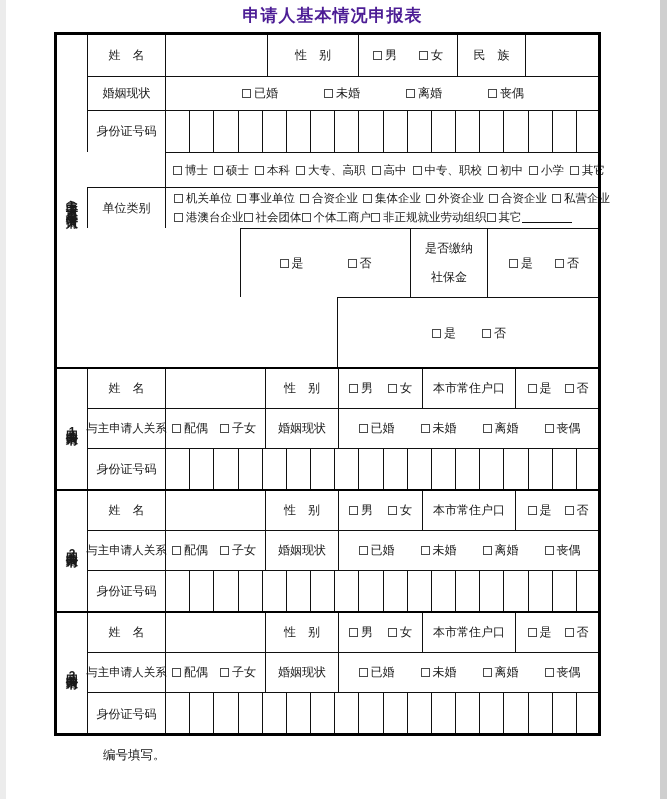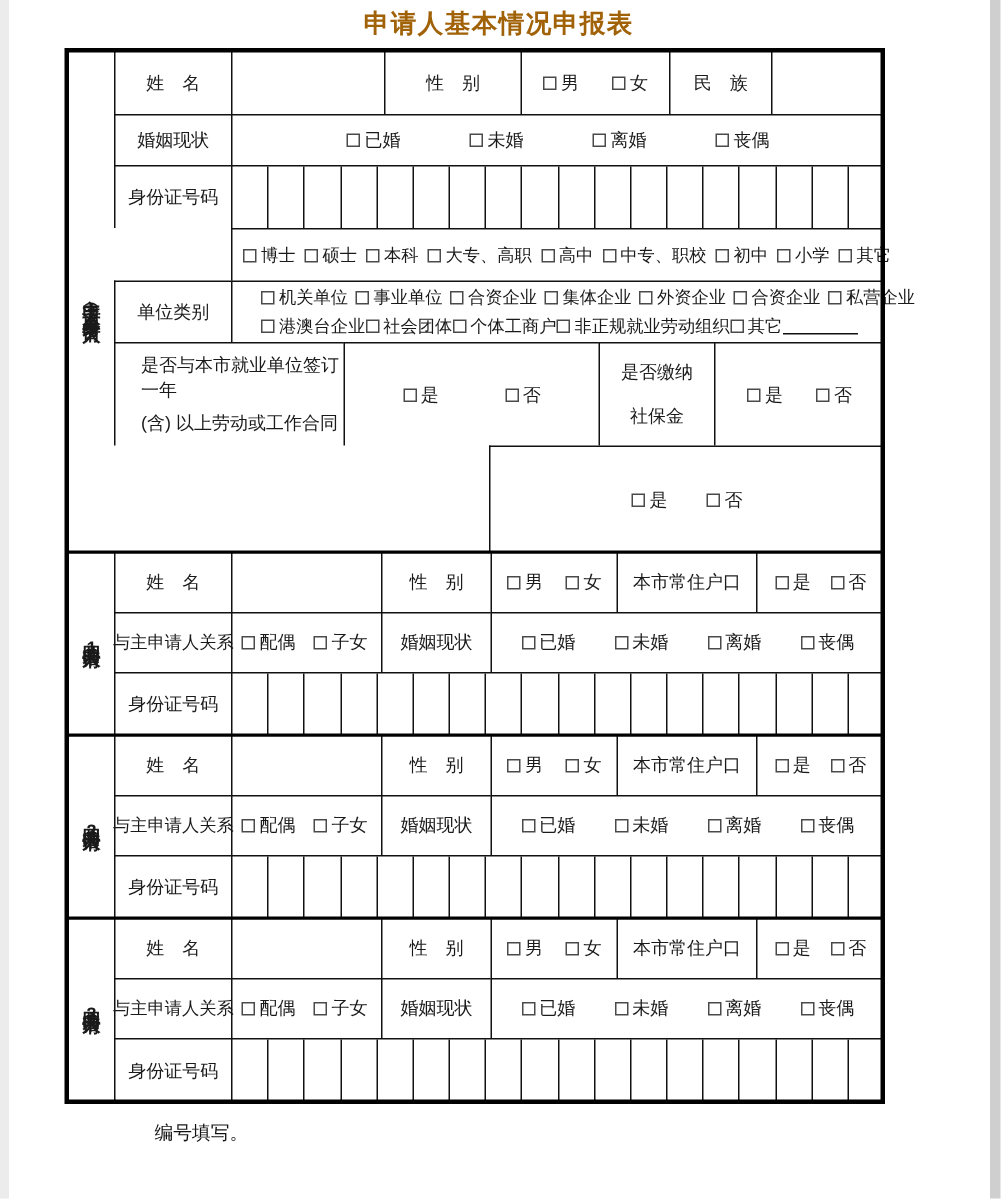--- a/index.html
+++ b/index.html
@@ -6,39 +6,39 @@
   body{
     width:667px;height:799px;position:relative;overflow:hidden;
     background:#ffffff;
     font-family:"Liberation Sans","DejaVu Sans",sans-serif;
     color:#1a1a1a;
   }
   .edge-l{position:absolute;left:0;top:0;width:6px;height:799px;background:#ececec;}
   .edge-r{position:absolute;right:0;top:0;width:7px;height:799px;background:#cfcfcf;}
   .title{
     position:absolute;left:60px;top:4px;width:545px;text-align:center;
-    font-size:17px;font-weight:bold;letter-spacing:1px;color:#a16207;
+    font-size:17px;font-weight:bold;letter-spacing:1px;color:#4c1d95;
   }
-  .tbl{position:absolute;left:44px;top:33px;width:545px;height:702px;background:#fff;}
+  .tbl{position:absolute;left:55px;top:33px;width:545px;height:702px;background:#fff;}
   .frame{position:absolute;left:-1px;top:-1px;width:547px;height:704px;border:3px solid #000;box-sizing:border-box;pointer-events:none;z-index:6;}
   .sep{position:absolute;left:0;width:545px;height:2px;background:#000;z-index:5;}
   .c{position:absolute;box-sizing:border-box;border-left:1px solid #111;border-top:1px solid #111;}
   .lbl{display:flex;align-items:center;justify-content:center;font-size:12px;white-space:nowrap;}
   .b{font-weight:bold;}
   .vlab{display:flex;align-items:center;justify-content:center;
         writing-mode:vertical-rl;font-size:12px;font-weight:bold;letter-spacing:2px;white-space:nowrap;}
   .vup{text-orientation:upright;letter-spacing:1px;}
   .optrow{display:flex;align-items:center;justify-content:center;}
   .left{justify-content:flex-start;}
   .opt{display:inline-flex;align-items:center;white-space:nowrap;font-size:12px;}
   .sm .opt{font-size:11.5px;}
   .cb{width:7px;height:7px;border:1px solid #4a4a4a;margin-right:3px;flex:none;background:#fff;}
   .twocol{display:flex;flex-direction:column;justify-content:space-evenly;font-size:12px;}
   .twocol.ctr{align-items:center;}
-  .twocol.lft{align-items:flex-start;padding-left:17px;}
+  .twocol.lft{align-items:flex-start;padding-left:6px;}
   .ids{display:flex;}
   .idc{flex:1;border-left:1px solid #111;}
   .idc:first-child{border-left:none;}
   .uline{display:inline-block;width:50px;height:11px;border-bottom:1px solid #111;}
   .note{position:absolute;left:60px;top:740px;width:560px;font-size:12.5px;line-height:31px;color:#111;}
   .note .ind{padding-left:43px;}
 </style>
 </head>
 <body>
 
@@ -198,24 +198,20 @@
           <span>非正规就业劳动组织</span>
         </span>
       <span class="opt">
           <span class="cb"></span>
           <span>其它</span>
           <span class="uline"></span>
         </span>
     </div>
   </div>
 
-  <div class="c twocol lft" style="left:32px;top:195px;width:153px;height:69px">
-    <div>是否与本市就业单位签订一年</div>
-    <div>(含) 以上劳动或工作合同</div>
-  </div>
   <div class="c optrow" style="left:185px;top:195px;width:170px;height:69px;gap:44px">
     <span class="opt">
         <span class="cb"></span>
         <span>是</span>
       </span>
     <span class="opt">
         <span class="cb"></span>
         <span>否</span>
       </span>
   </div>

